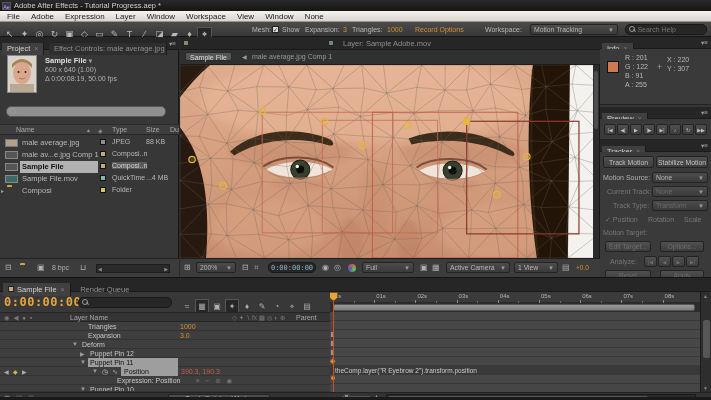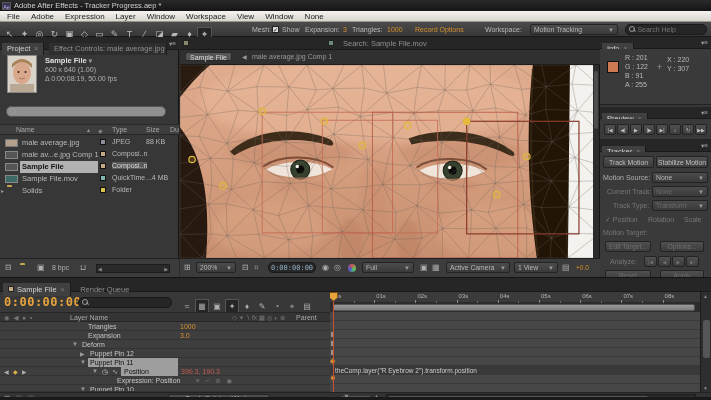--- a/index.html
+++ b/index.html
@@ -41,21 +41,21 @@
   .mag::before{content:"";position:absolute;left:0;top:0;width:4px;height:4px;border:1px solid #9a9a9a;border-radius:50%;}
   .mag::after{content:"";position:absolute;left:4px;top:4px;width:3px;height:1px;background:#9a9a9a;transform:rotate(45deg);}
 </style>
 </head>
 <body>
 
 <div id="app">
 
   <div class="abs" style="left:0;top:0;width:711px;height:11px;background:linear-gradient(#2a2a2a,#151515);display:flex;align-items:center;">
     <span style="display:inline-block;width:9px;height:8px;margin:0 3px 0 2px;background:#3a3459;color:#b9b0e8;font-size:5.5px;text-align:center;line-height:8px;border:1px solid #555;">Ae</span>
-    <span class="t75" style="color:#cfcfcf;">Adobe After Effects - Tracker Progress.aep *</span>
+    <span class="t75" style="color:#cfcfcf;">Adobe After Effects - Tutorial Progress.aep *</span>
   </div>
 
   <div class="abs" style="left:0;top:11px;width:711px;height:11px;background:linear-gradient(#f5f3f0,#d9d5cf);border-bottom:1px solid #9a968e;display:flex;align-items:center;color:#1c1c1c;">
     <span class="t8" style="margin-left:7px;">File</span>
     <span class="t8" style="margin-left:11px;">Adobe</span>
     <span class="t8" style="margin-left:11px;">Expression</span>
     <span class="t8" style="margin-left:11px;">Layer</span>
     <span class="t8" style="margin-left:11px;">Window</span>
     <span class="t8" style="margin-left:11px;">Workspace</span>
     <span class="t8" style="margin-left:11px;">View</span>
@@ -148,21 +148,21 @@
     <div class="prow" style="top:136px;">
       <span class="abs" style="left:5px;top:2px;width:13px;height:8px;background:#3d6a66;border:1px solid #888;"></span>
       <span class="nm">Sample File.mov</span>
       <span class="swatch abs" style="left:100px;top:2px;background:#7fb8ae;"></span>
       <span class="ty">QuickTime</span>
         <span class="sz">...4 MB</span>
     </div>
     <div class="prow" style="top:148px;">
       <span class="abs twirl" style="left:1px;top:2px;">▸</span>
       <span class="abs" style="left:7px;top:2px;"><span class="folder"></span></span>
-      <span class="nm">Solids</span>
+      <span class="nm">Composi</span>
       <span class="swatch abs" style="left:100px;top:2px;background:#d8c54e;"></span>
       <span class="ty">Folder</span>
     </div>
 
     <div class="abs" style="left:0;top:221px;width:179px;height:19px;background:#3c3c3c;border-top:1px solid #222;">
       <span class="abs t8 icon" style="left:5px;top:4px;">⊟</span>
       <span class="abs" style="left:20px;top:6px;"><span class="folder" style="background:#8f8f8f;"></span></span>
       <span class="abs t8 icon" style="left:37px;top:4px;">▣</span>
       <span class="abs t7" style="left:52px;top:5px;color:#b0b0b0;">8 bpc</span>
       <span class="abs t8 icon" style="left:80px;top:4px;">⊔</span>
@@ -171,21 +171,21 @@
         <span class="abs" style="right:1px;top:1px;font-size:5px;color:#888;">▶</span>
       </div>
     </div>
   </div>
 
   <div class="abs" style="left:180px;top:37px;width:420px;height:240px;background:#373737;border-right:1px solid #161616;">
     <div class="abs tabstrip" style="left:0;top:0;width:420px;height:13px;">
       <span class="abs" style="left:3px;top:3px;width:6px;height:6px;background:#8a8a6a;border:1px solid #222;"></span>
       <span class="abs" style="left:148px;top:3px;width:6px;height:6px;background:#6a8a7a;border:1px solid #222;"></span>
       <span class="tab" style="position:absolute;left:158px;top:0;background:transparent;border:none;">
-        <span>Search: Sample File.mov</span>
+        <span>Layer: Sample Adobe.mov</span>
       </span>
     </div>
 
     <div class="abs" style="left:0;top:13px;width:420px;height:15px;background:#303030;border-bottom:1px solid #1d1d1d;">
       <span class="abs t7" style="left:5px;top:2px;background:#555;border:1px solid #2a2a2a;border-radius:2px;padding:0 4px;height:9px;line-height:9px;color:#ddd;">Sample File</span>
       <span class="abs" style="left:62px;top:3px;font-size:6px;color:#999;">◀</span>
       <span class="abs t7" style="left:72px;top:3px;color:#9a9a9a;">male average.jpg Comp 1</span>
     </div>
 
     <div class="abs" style="left:0;top:28px;width:419px;height:193px;background:#1f1f1f;overflow:hidden;">

